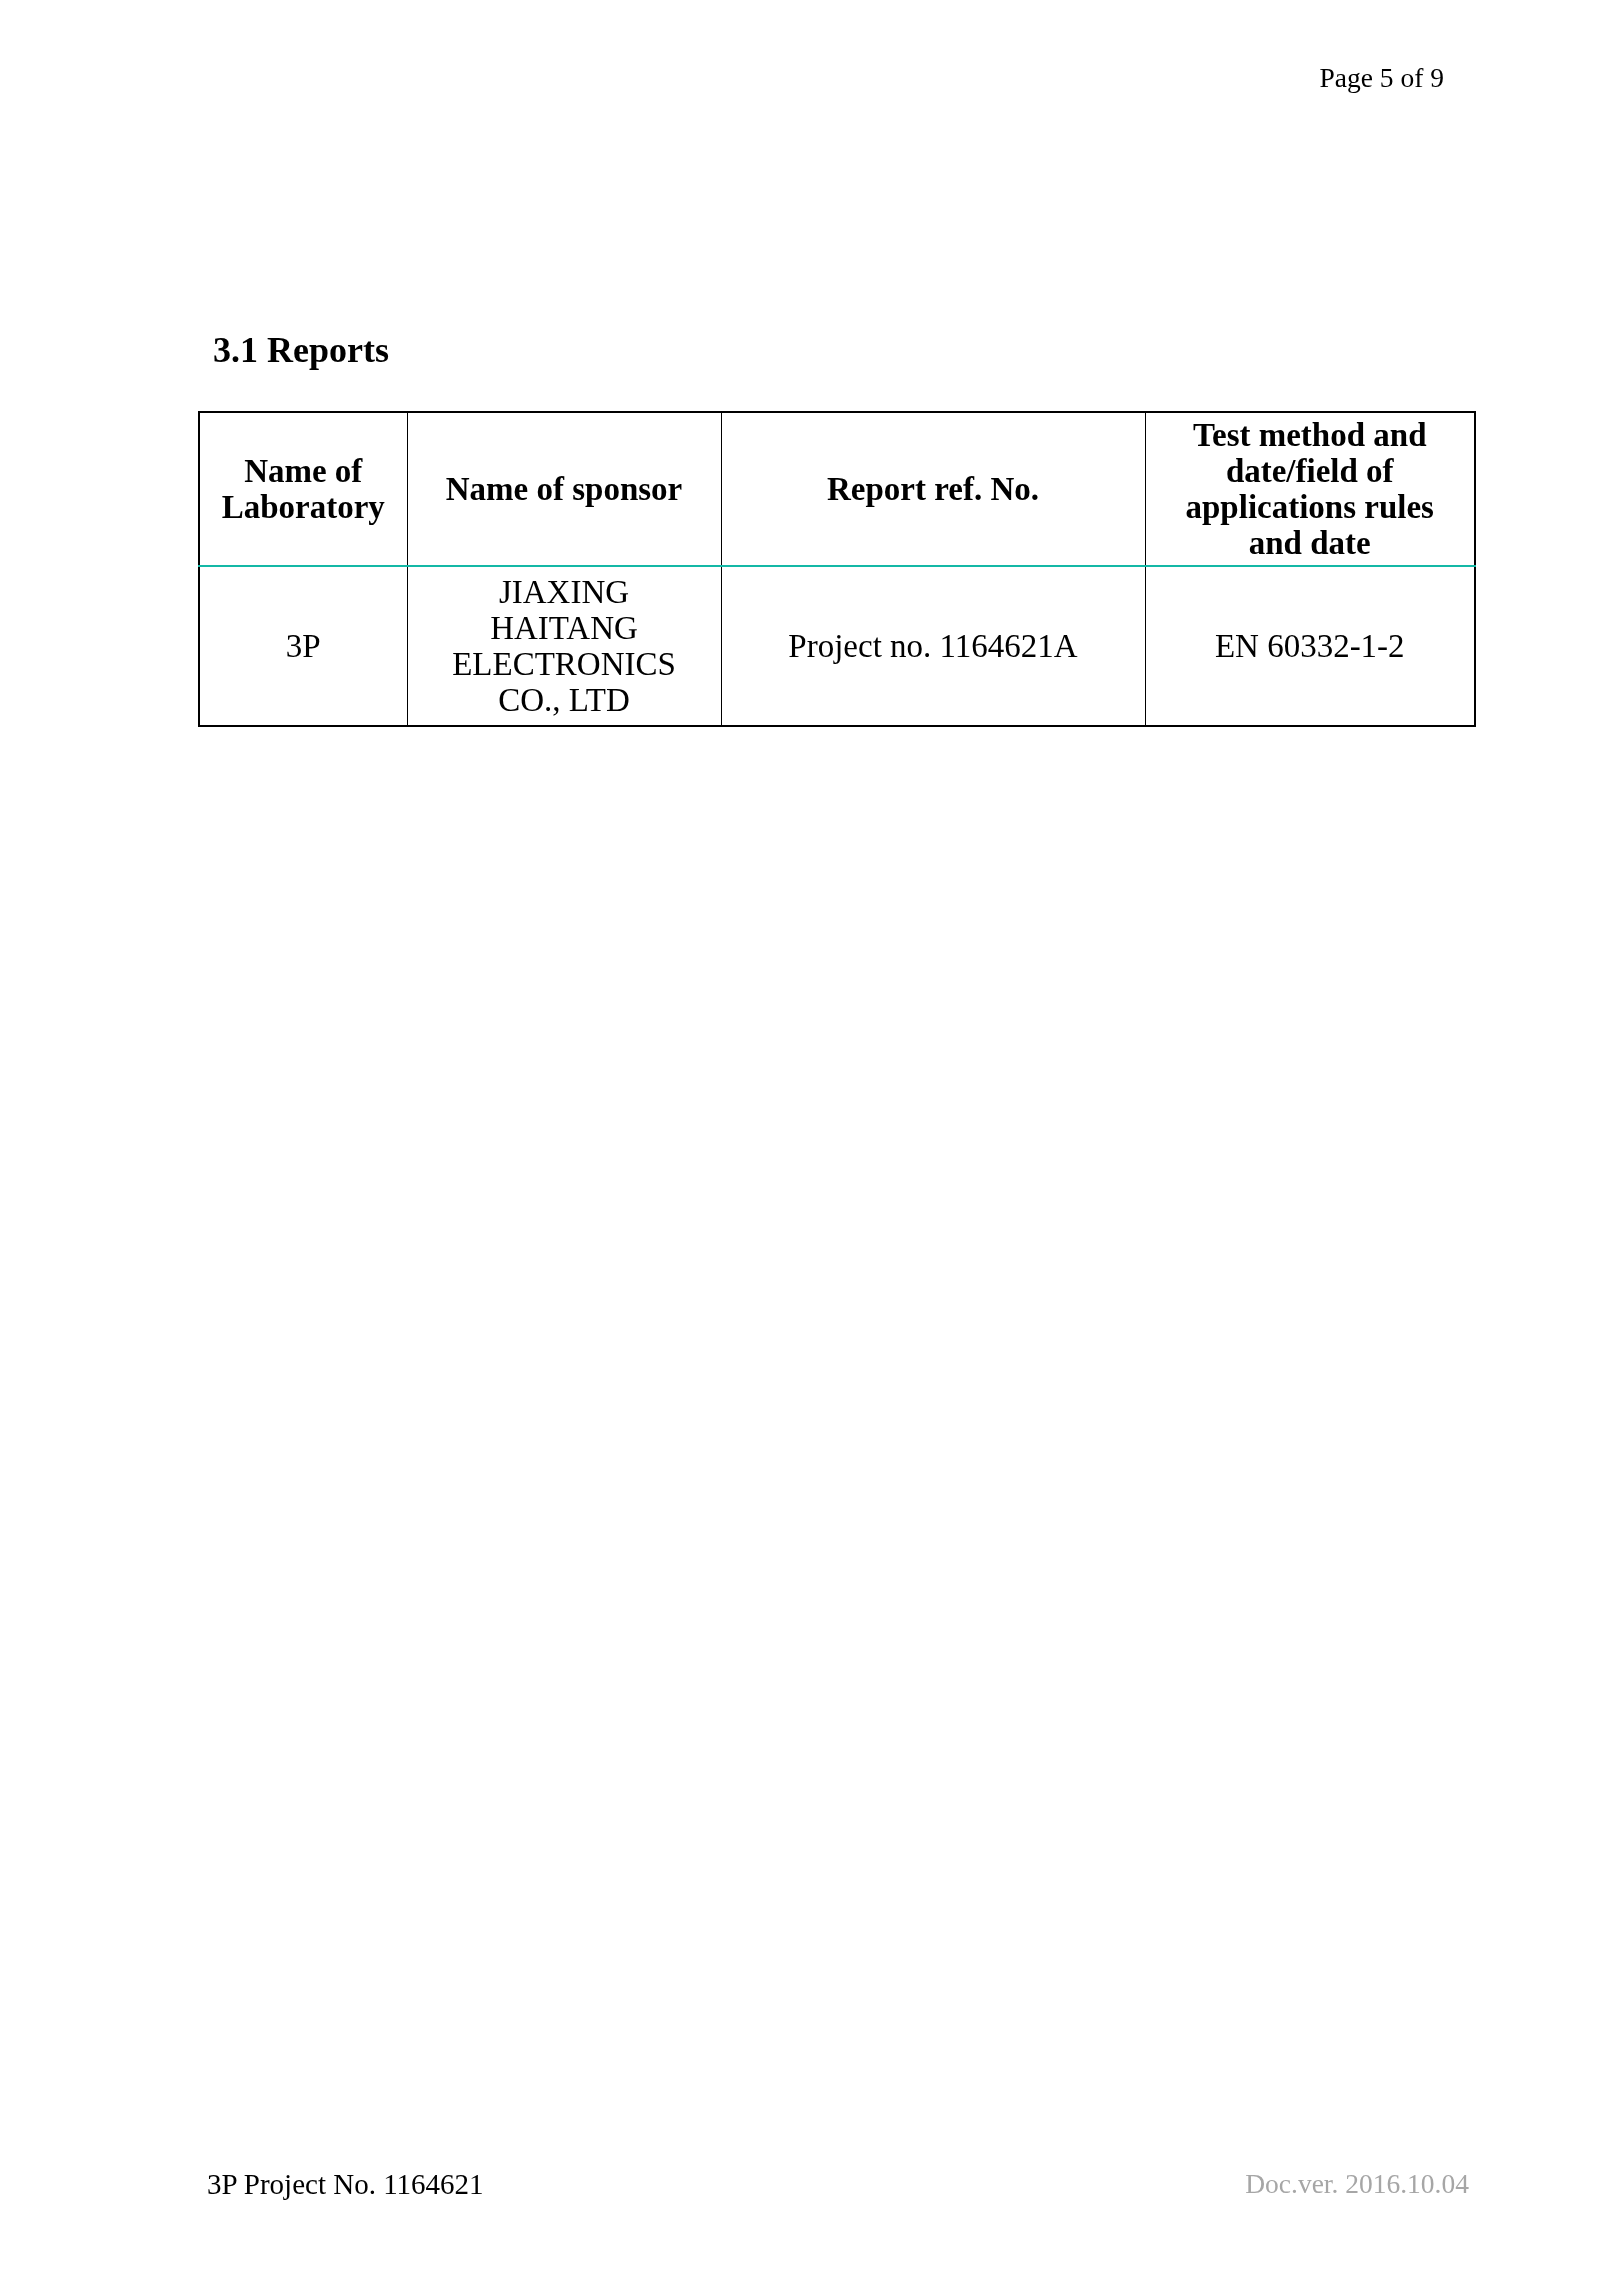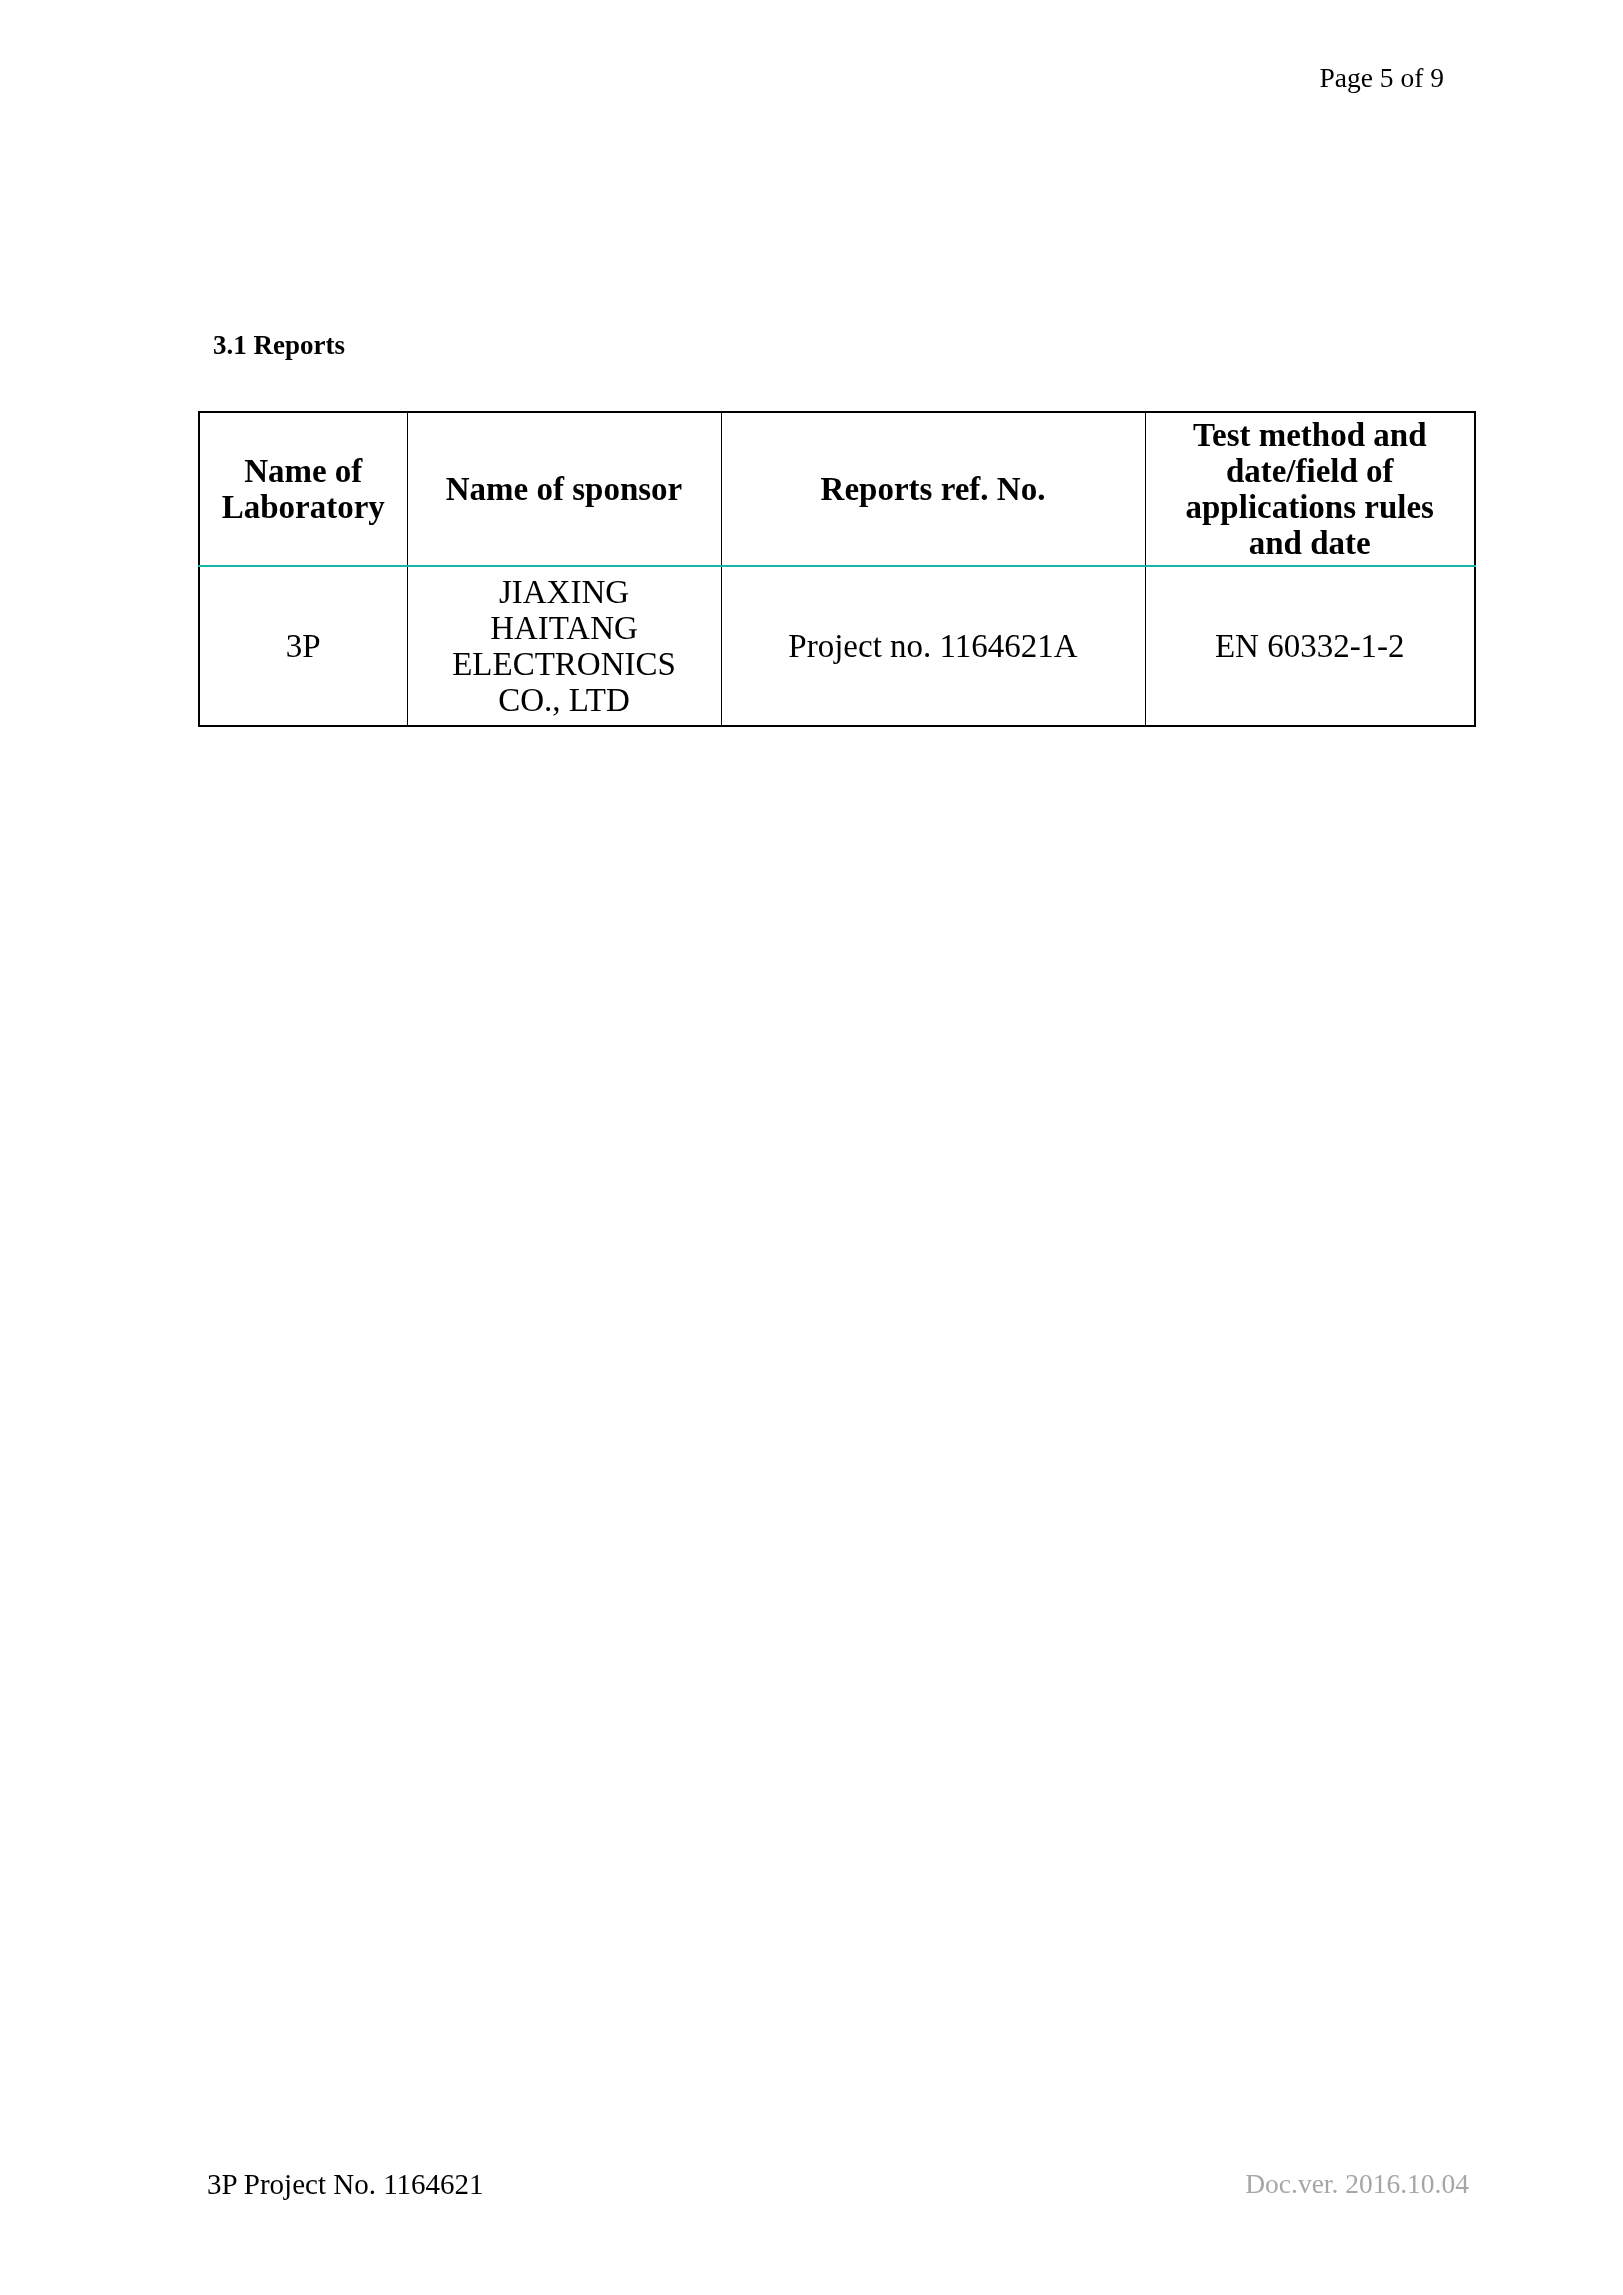--- a/index.html
+++ b/index.html
@@ -35,21 +35,21 @@
   }
   .section-heading .sec-num {
     display: inline-block;
     width: 59px;
   }
 
   .subsection-heading {
     position: absolute;
     top: 331px;
     left: 213px;
-    font-size: 27px;
+    font-size: 36px;
     font-weight: bold;
     line-height: 1.1;
     white-space: nowrap;
   }
 
   .reports-table {
     position: absolute;
     top: 411px;
     left: 198px;
     width: 1276px;
@@ -108,21 +108,21 @@
       <col class="c1">
         <col class="c2">
         <col class="c3">
         <col class="c4">
     </colgroup>
     <thead>
       <tr>
         <th>Name of
 Laboratory</th>
         <th>Name of sponsor</th>
-        <th>Reports ref. No.</th>
+        <th>Report ref. No.</th>
         <th>Test method and
 date/field of
 applications rules
 and date</th>
       </tr>
     </thead>
     <tbody>
       <tr>
         <td>3P</td>
         <td>JIAXING

